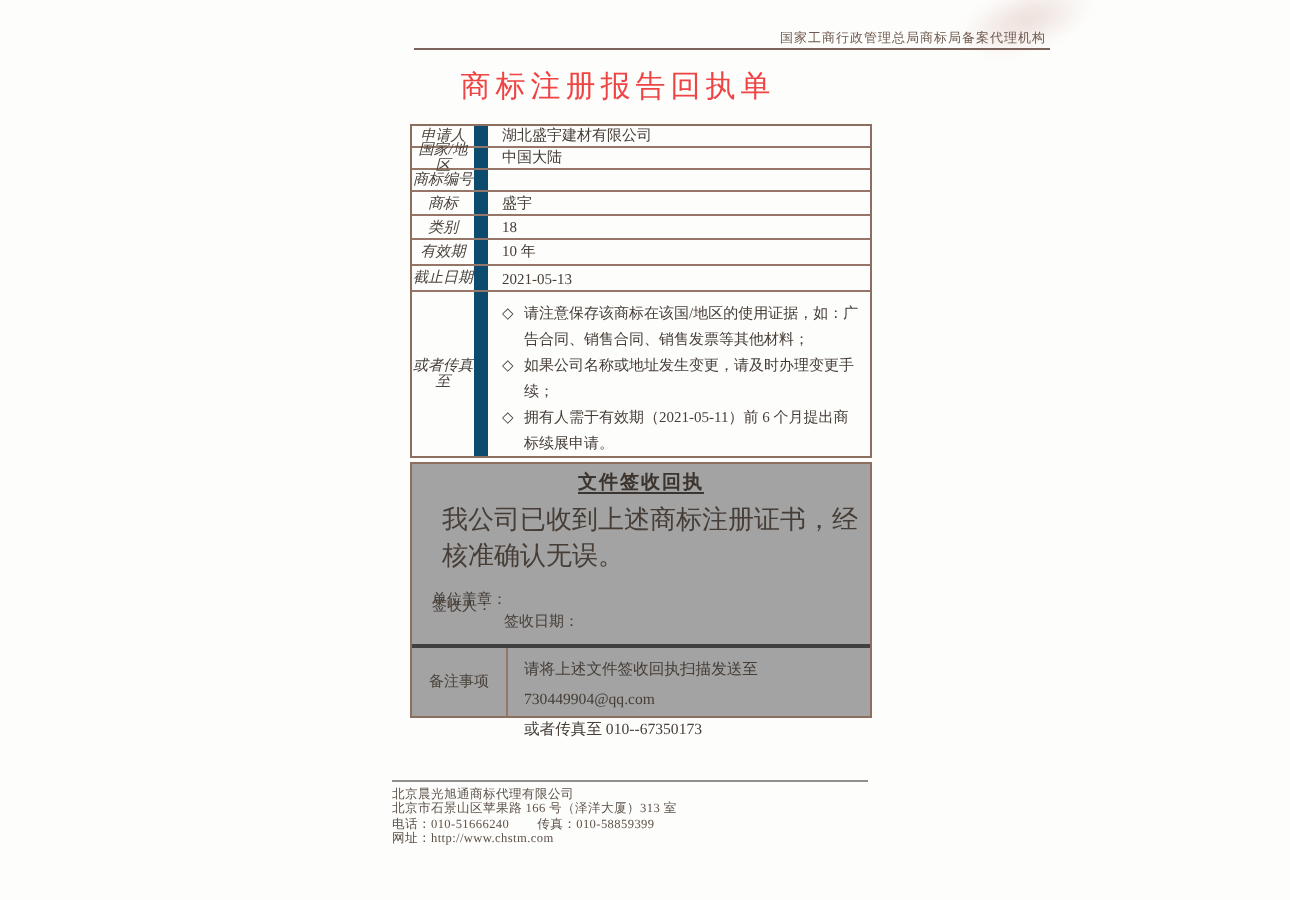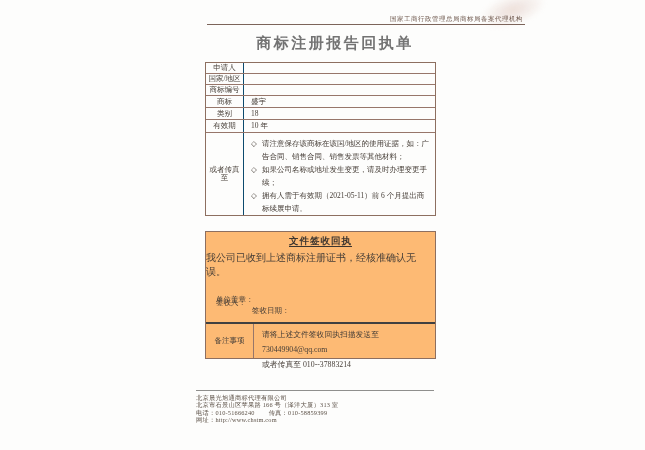--- a/index.html
+++ b/index.html
@@ -19,57 +19,57 @@
   }
   .agency-note {
     position:absolute; top:15px; left:207px; width:316px;
     text-align:right; font-size:6.5px; color:#6e584d; letter-spacing:0.5px;
   }
   .header-rule {
     position:absolute; top:24px; left:207px; width:318px;
     border-top:1px solid #7c645a;
   }
   .doc-title {
-    position:absolute; top:34px; left:190px; width:290px;
-    text-align:center; font-size:15px; font-weight:bold;
-    letter-spacing:2.5px; color:#737373;
+    position:absolute; top:34px; left:164px; width:290px;
+    text-align:center; font-size:15px; font-weight:normal;
+    letter-spacing:2.5px; color:#ef4444;
   }
   
   .tbl1 {
     position:absolute; left:205px; top:62px; width:231px;
     border:1px solid #8d6f60; background:#fdfdfc;
   }
   .t1row { display:flex; border-bottom:1px solid #97766a; }
   .t1row.last { border-bottom:none; }
   .t1label {
-    width:38px; border-right:1px solid #0c4a6e; flex:none;
+    width:38px; border-right:7px solid #0c4a6e; flex:none;
     display:flex; align-items:center; justify-content:center;
-    font-size:7.5px; color:#4a423b; text-align:center; line-height:8px;
+    font-size:7.5px; color:#4a423b; text-align:center; line-height:8px;font-style:italic;
   }
   .t1value {
     flex:1; display:flex; align-items:center;
     font-size:7.5px; padding-left:7px; color:#453d36;
   }
   .h11 { height:11px; } .h13 { height:13px; } .h12 { height:12px; }
   .notes-cell { flex:1; padding:4px 5px 0 7px; }
   .note-line { display:flex; font-size:7.5px; line-height:13px; color:#453d36; }
   .note-bullet { width:11px; flex:none; }
   .note-text { flex:1; }
   
   .tbl2 {
     position:absolute; left:205px; top:231px; width:231px;
-    border:1px solid #8d6f60; background:#fdba74;
+    border:1px solid #8d6f60; background:#a3a3a3;
   }
   .t2-top { height:90px; position:relative; }
   .receipt-title {
     text-align:center; padding-top:3px; font-size:9.5px; font-weight:bold;
     color:#3c352f;
   }
   .receipt-title span { text-decoration:underline; text-underline-offset:2px; letter-spacing:1px; }
-  .receipt-confirm { font-size:10px; margin:3px 0 0 0; color:#453d36; }
+  .receipt-confirm { font-size:13px; margin:3px 0 0 15px; color:#453d36; }
   .seal-label { position:absolute; left:10px; top:39px; font-size:7.5px; color:#453d36;margin-top:24px; }
   .signer-label { position:absolute; left:10px; top:66px; font-size:7.5px; color:#453d36; }
   .signdate-label { position:absolute; left:10px; top:74px; font-size:7.5px; color:#453d36;margin-left:36px; }
   .t2-bottom { display:flex; border-top:2px solid #404040; height:36px; }
   .t2label {
     width:48px; flex:none; border-right:1px solid #97766a;
     display:flex; align-items:center; justify-content:center;
     font-size:7.5px; color:#4a423b;
   }
   .t2content { flex:1; padding:3px 0 0 8px; font-size:7.8px; line-height:15px; color:#453d36; }
@@ -84,38 +84,44 @@
 
 <div class="scan-smudge"></div>
 
 <div class="agency-note">国家工商行政管理总局商标局备案代理机构</div>
 <div class="header-rule"></div>
 <div class="doc-title">商标注册报告回执单</div>
 
 <div class="tbl1">
   <div class="t1row h11">
     <div class="t1label">申请人</div>
+    <div class="t1value">湖北盛宇建材有限公司</div>
   </div>
   <div class="t1row h11">
     <div class="t1label">国家/地区</div>
+    <div class="t1value">中国大陆</div>
   </div>
   <div class="t1row h11">
     <div class="t1label">商标编号</div>
   </div>
   <div class="t1row h12">
     <div class="t1label">商标</div>
     <div class="t1value">盛宇</div>
   </div>
   <div class="t1row h12">
     <div class="t1label">类别</div>
     <div class="t1value">18</div>
   </div>
   <div class="t1row h13">
     <div class="t1label">有效期</div>
     <div class="t1value">10 年</div>
+  </div>
+  <div class="t1row h13">
+    <div class="t1label">截止日期</div>
+    <div class="t1value">2021-05-13</div>
   </div>
   <div class="t1row last">
     <div class="t1label">或者传真至</div>
     <div class="notes-cell">
       <div class="note-line">
         <span class="note-bullet">◇</span>
         <span class="note-text">请注意保存该商标在该国/地区的使用证据，如：广告合同、销售合同、销售发票等其他材料；</span>
       </div>
       <div class="note-line">
         <span class="note-bullet">◇</span>
@@ -134,21 +140,21 @@
     <div class="receipt-title"><span>文件签收回执</span></div>
     <div class="receipt-confirm">我公司已收到上述商标注册证书，经核准确认无误。</div>
     <div class="seal-label">单位盖章：</div>
     <div class="signer-label">签收人：</div>
     <div class="signdate-label">签收日期：</div>
   </div>
   <div class="t2-bottom">
     <div class="t2label">备注事项</div>
     <div class="t2content">
       <div>请将上述文件签收回执扫描发送至 730449904@qq.com</div>
-      <div>或者传真至 010--37883214</div>
+      <div>或者传真至 010--67350173</div>
     </div>
   </div>
 </div>
 
 <div class="footer">
   <div class="footer-rule"></div>
   <div class="footer-line">北京晨光旭通商标代理有限公司</div>
   <div class="footer-line">北京市石景山区苹果路 166 号（泽洋大厦）313 室</div>
   <div class="footer-line">
     <span>电话：010-51666240</span><span class="gap"></span><span>传真：010-58859399</span>

